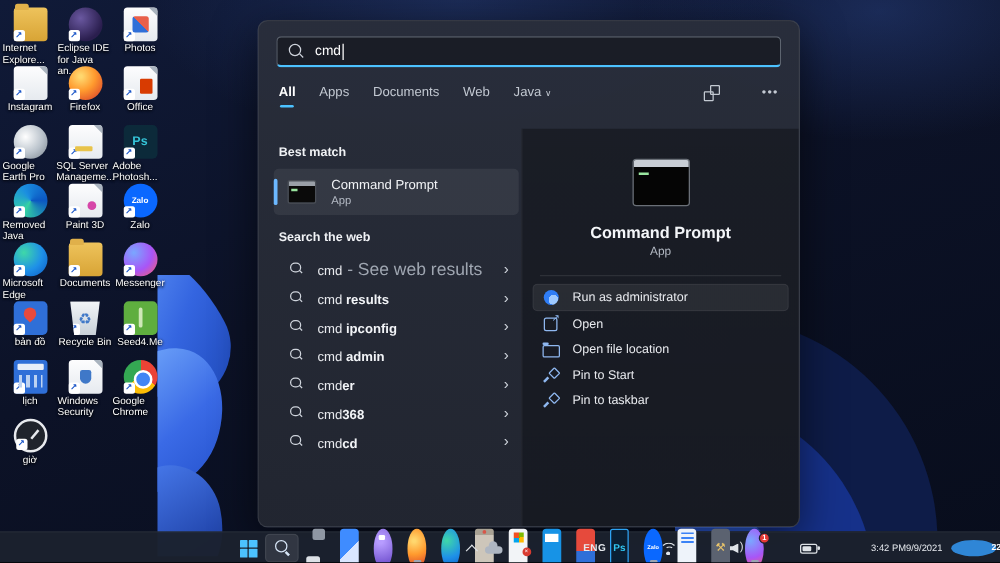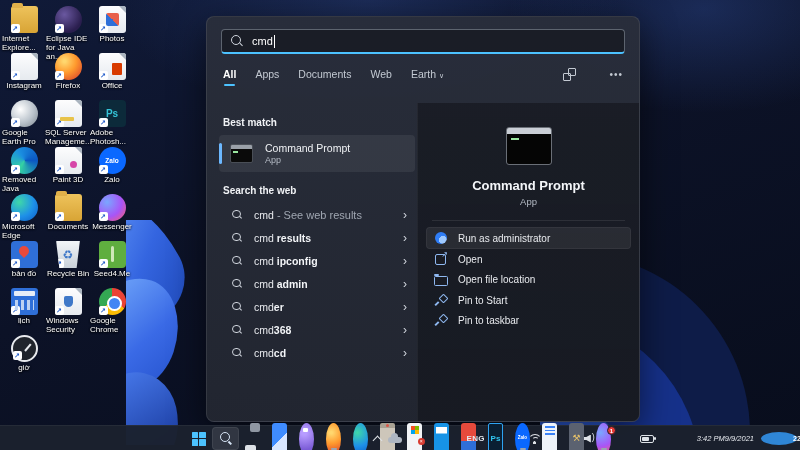--- a/index.html
+++ b/index.html
@@ -109,21 +109,21 @@
   .cmdicon-sm::after{content:'';position:absolute;left:2px;top:6px;width:5px;height:1.5px;background:#9ae6a0;}
   #best-row .txt{margin-left:12px;}
   #best-row .t1{font-size:10.5px;color:#f0f2f5;}
   #best-row .t2{font-size:9px;color:#b4bac4;margin-top:1px;}
   .sg-row{display:flex;align-items:center;height:23px;width:196px;cursor:pointer;}
   .sg-row .mag2{position:relative;width:10px;height:10px;margin-left:13px;flex:0 0 auto;}
   .mag2::before{content:'';position:absolute;left:0;top:0;width:6.5px;height:6.5px;border:1.2px solid #cfd4dc;border-radius:50%;}
   .mag2::after{content:'';position:absolute;left:6.6px;top:7px;width:3.4px;height:1.2px;background:#cfd4dc;transform:rotate(45deg);}
   .sg-text{margin-left:12px;font-size:10.5px;color:#e8eaee;white-space:nowrap;}
   .sg-text b{font-weight:700;color:#f2f4f7;}
-  .sg-note{font-size:11px;color:#9fa6b1;}
+  .sg-note{font-size:14px;color:#9fa6b1;}
   .sg-chev{margin-left:auto;margin-right:8px;color:#cfd4dc;font-size:12px;line-height:1;}
 
   #rightcol{flex:1;background:linear-gradient(180deg,rgba(24,27,35,.88),rgba(22,25,33,.92));
     border-left:1px solid rgba(255,255,255,.05);display:flex;flex-direction:column;align-items:center;}
   .cmdicon-lg{width:46px;height:38px;margin-top:24px;border-radius:3px;background:linear-gradient(#c9ced5 0 6px,#050505 6px);
     border:1px solid #6a6f77;position:relative;}
   .cmdicon-lg::after{content:'';position:absolute;left:4px;top:10px;width:8px;height:2px;background:#9ae6a0;}
   #detail-title{margin-top:13px;font-size:13px;font-weight:600;color:#f4f6f9;}
   #detail-sub{margin-top:3px;font-size:9.5px;color:#b4bac4;}
   #detail-divider{width:calc(100% - 28px);height:1px;background:rgba(255,255,255,.09);margin-top:13px;}
@@ -198,21 +198,21 @@
     border-radius:50%;border-bottom-color:transparent;border-left-color:transparent;border-right-color:transparent;transform:rotate(0deg);}
   .wifi::after{content:'';position:absolute;left:4px;top:3.5px;width:5px;height:5px;border:1.5px solid #dfe3e8;
     border-radius:50%;border-bottom-color:transparent;border-left-color:transparent;border-right-color:transparent;}
   .vol{position:relative;width:13px;height:10px;}
   .vol::before{content:'';position:absolute;left:0;top:1px;width:7px;height:8px;background:#dfe3e8;
     clip-path:polygon(0 30%,35% 30%,100% 0,100% 100%,35% 70%,0 70%);}
   .vol::after{content:')';position:absolute;left:8px;top:-2px;color:#dfe3e8;font-size:9px;}
   .batt{position:relative;width:14px;height:8px;border:1.2px solid #dfe3e8;border-radius:2px;}
   .batt::before{content:'';position:absolute;left:1px;top:1px;bottom:1px;width:7px;background:#dfe3e8;border-radius:1px;}
   .batt::after{content:'';position:absolute;right:-3px;top:1.5px;width:1.8px;height:3px;background:#dfe3e8;border-radius:1px;}
-  .clockbox{text-align:center;line-height:1.25;font-style:italic;}
+  .clockbox{text-align:center;line-height:1.25;}
   .clockbox div{font-size:7.5px;color:#e6e9ee;}
   .notif{width:13px;height:13px;border-radius:50%;background:#2f86d6;color:#fff;font-size:7px;font-weight:700;
     display:flex;align-items:center;justify-content:center;}
 </style>
 </head>
 <body>
 
 <div id="screen">
 
   <div class="bloom-left">
@@ -366,21 +366,21 @@
       <span class="mag"></span>
       <span id="search-text">cmd</span>
       <span class="caret"></span>
     </div>
     <div id="tabs">
 
       <span class="tab active"><span class="tab-label">All</span></span>
         <span class="tab"><span class="tab-label">Apps</span></span>
         <span class="tab"><span class="tab-label">Documents</span></span>
         <span class="tab"><span class="tab-label">Web</span></span>
-        <span class="tab"><span class="tab-label">Earth</span><span class="chev">∨</span></span>
+        <span class="tab"><span class="tab-label">Java</span><span class="chev">∨</span></span>
         <span class="spacer"></span>
       <span class="acct"></span>
       <span class="dots">•••</span>
     </div>
 
     <div id="columns">
       <div id="leftcol">
         <div class="sec-header">Best match</div>
         <div id="best-row">
           <span class="bar"></span>

